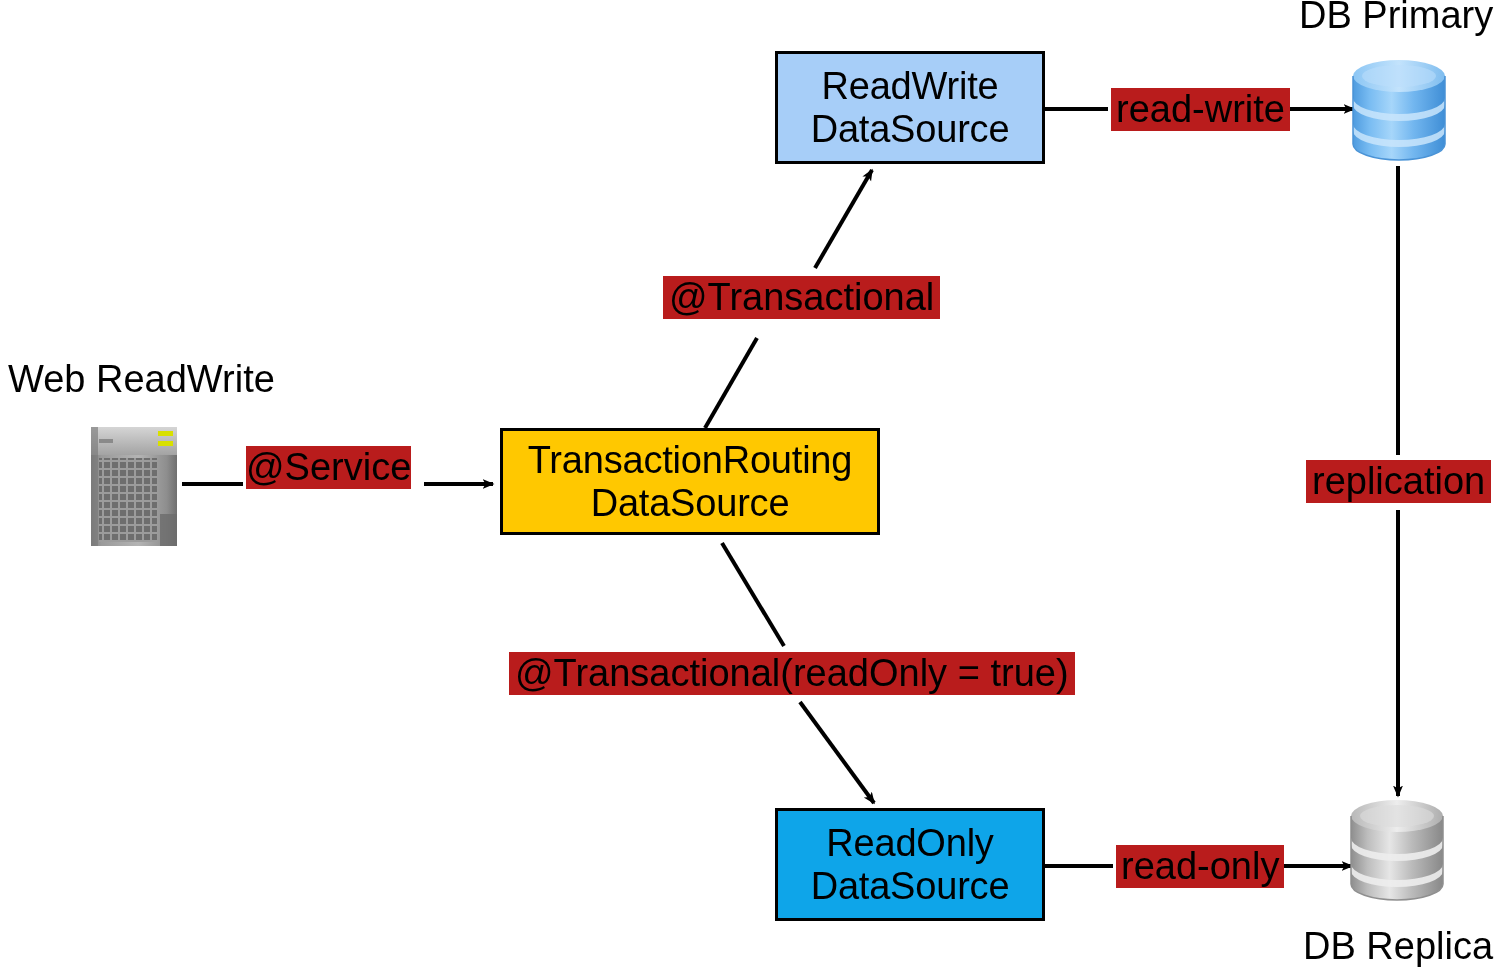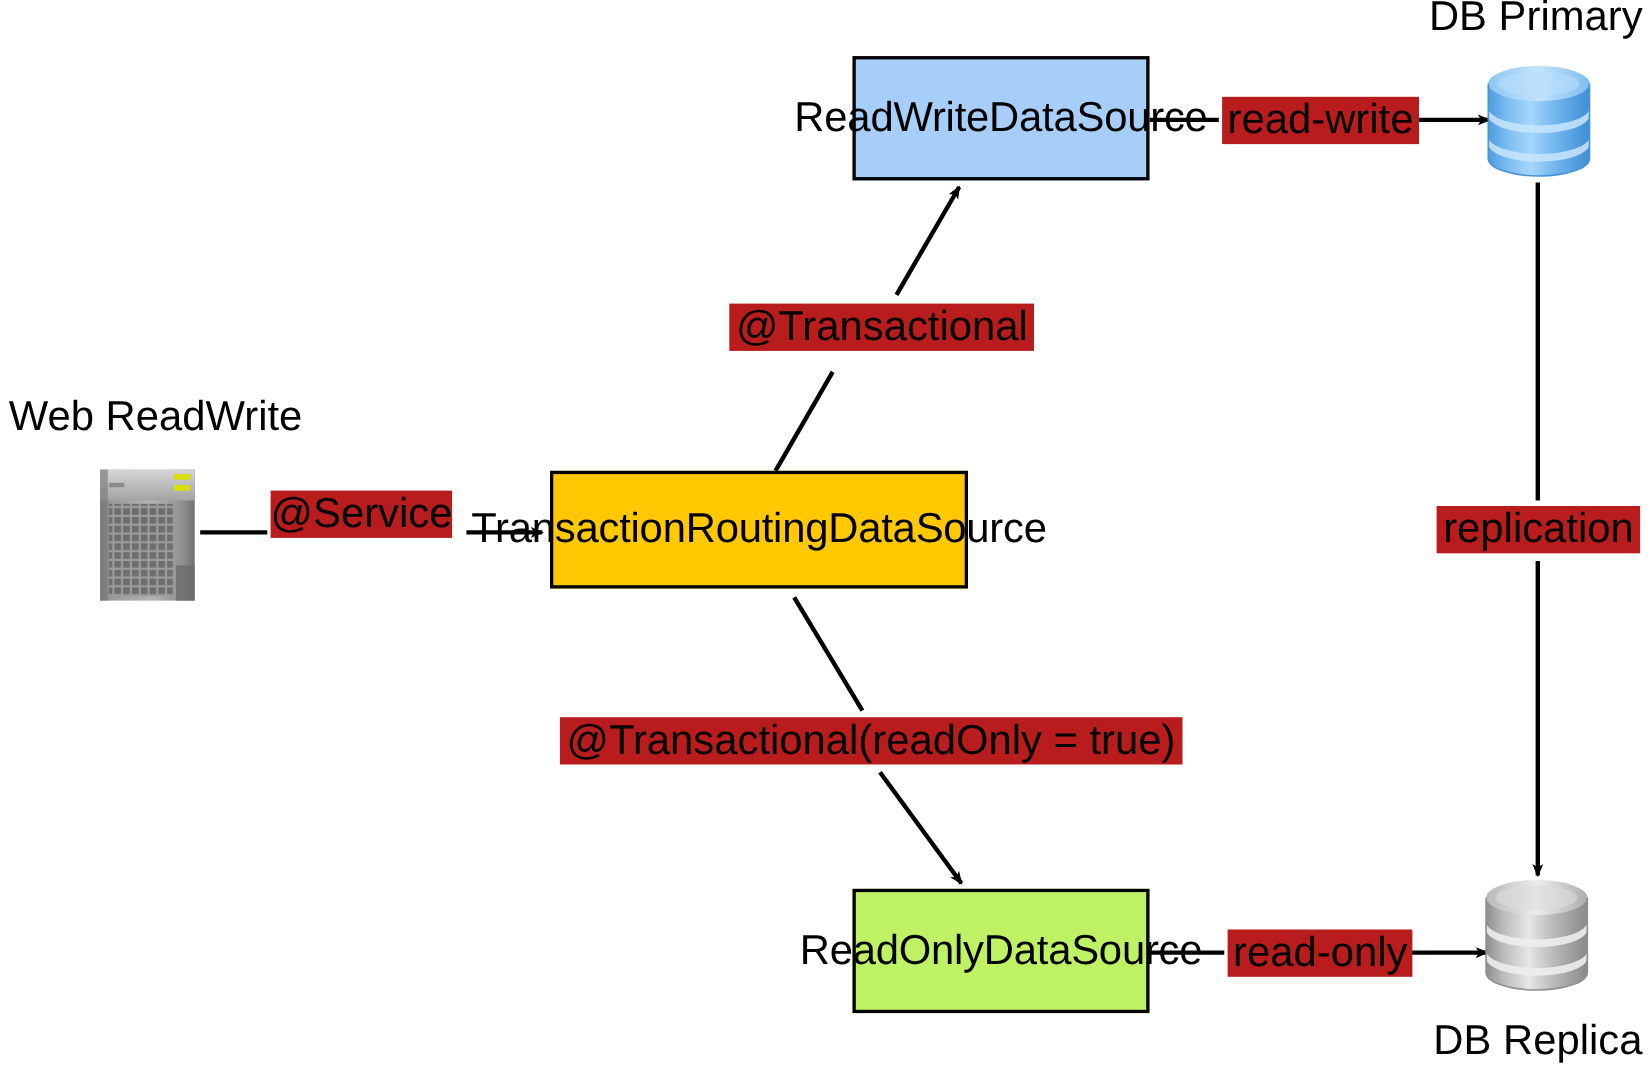--- a/index.html
+++ b/index.html
@@ -27,40 +27,40 @@
     height: 979px;
     pointer-events: none;
   }
 
   
   .node-box {
     position: absolute;
     box-sizing: border-box;
     border: 3px solid #000000;
     display: flex;
-    flex-direction: row;
+    flex-direction: column;
     align-items: center;
     justify-content: center;
     font-size: 38px;
     line-height: 1.12;
     letter-spacing: -0.2px;
     text-align: center;
     white-space: nowrap;
   }
   #node-readwrite {
     left: 775px; top: 51px; width: 270px; height: 113px;
     background: #A7CEF8;
   }
   #node-router {
     left: 500px; top: 428px; width: 380px; height: 107px;
     background: #FFC800;
   }
   #node-readonly {
     left: 775px; top: 808px; width: 270px; height: 113px;
-    background: #bef264;
+    background: #0ea5e9;
   }
   .node-line { display: block; }
 
   
   .label {
     position: absolute;
     font-size: 38px;
     line-height: 1.12;
     white-space: nowrap;
     color: #000000;

